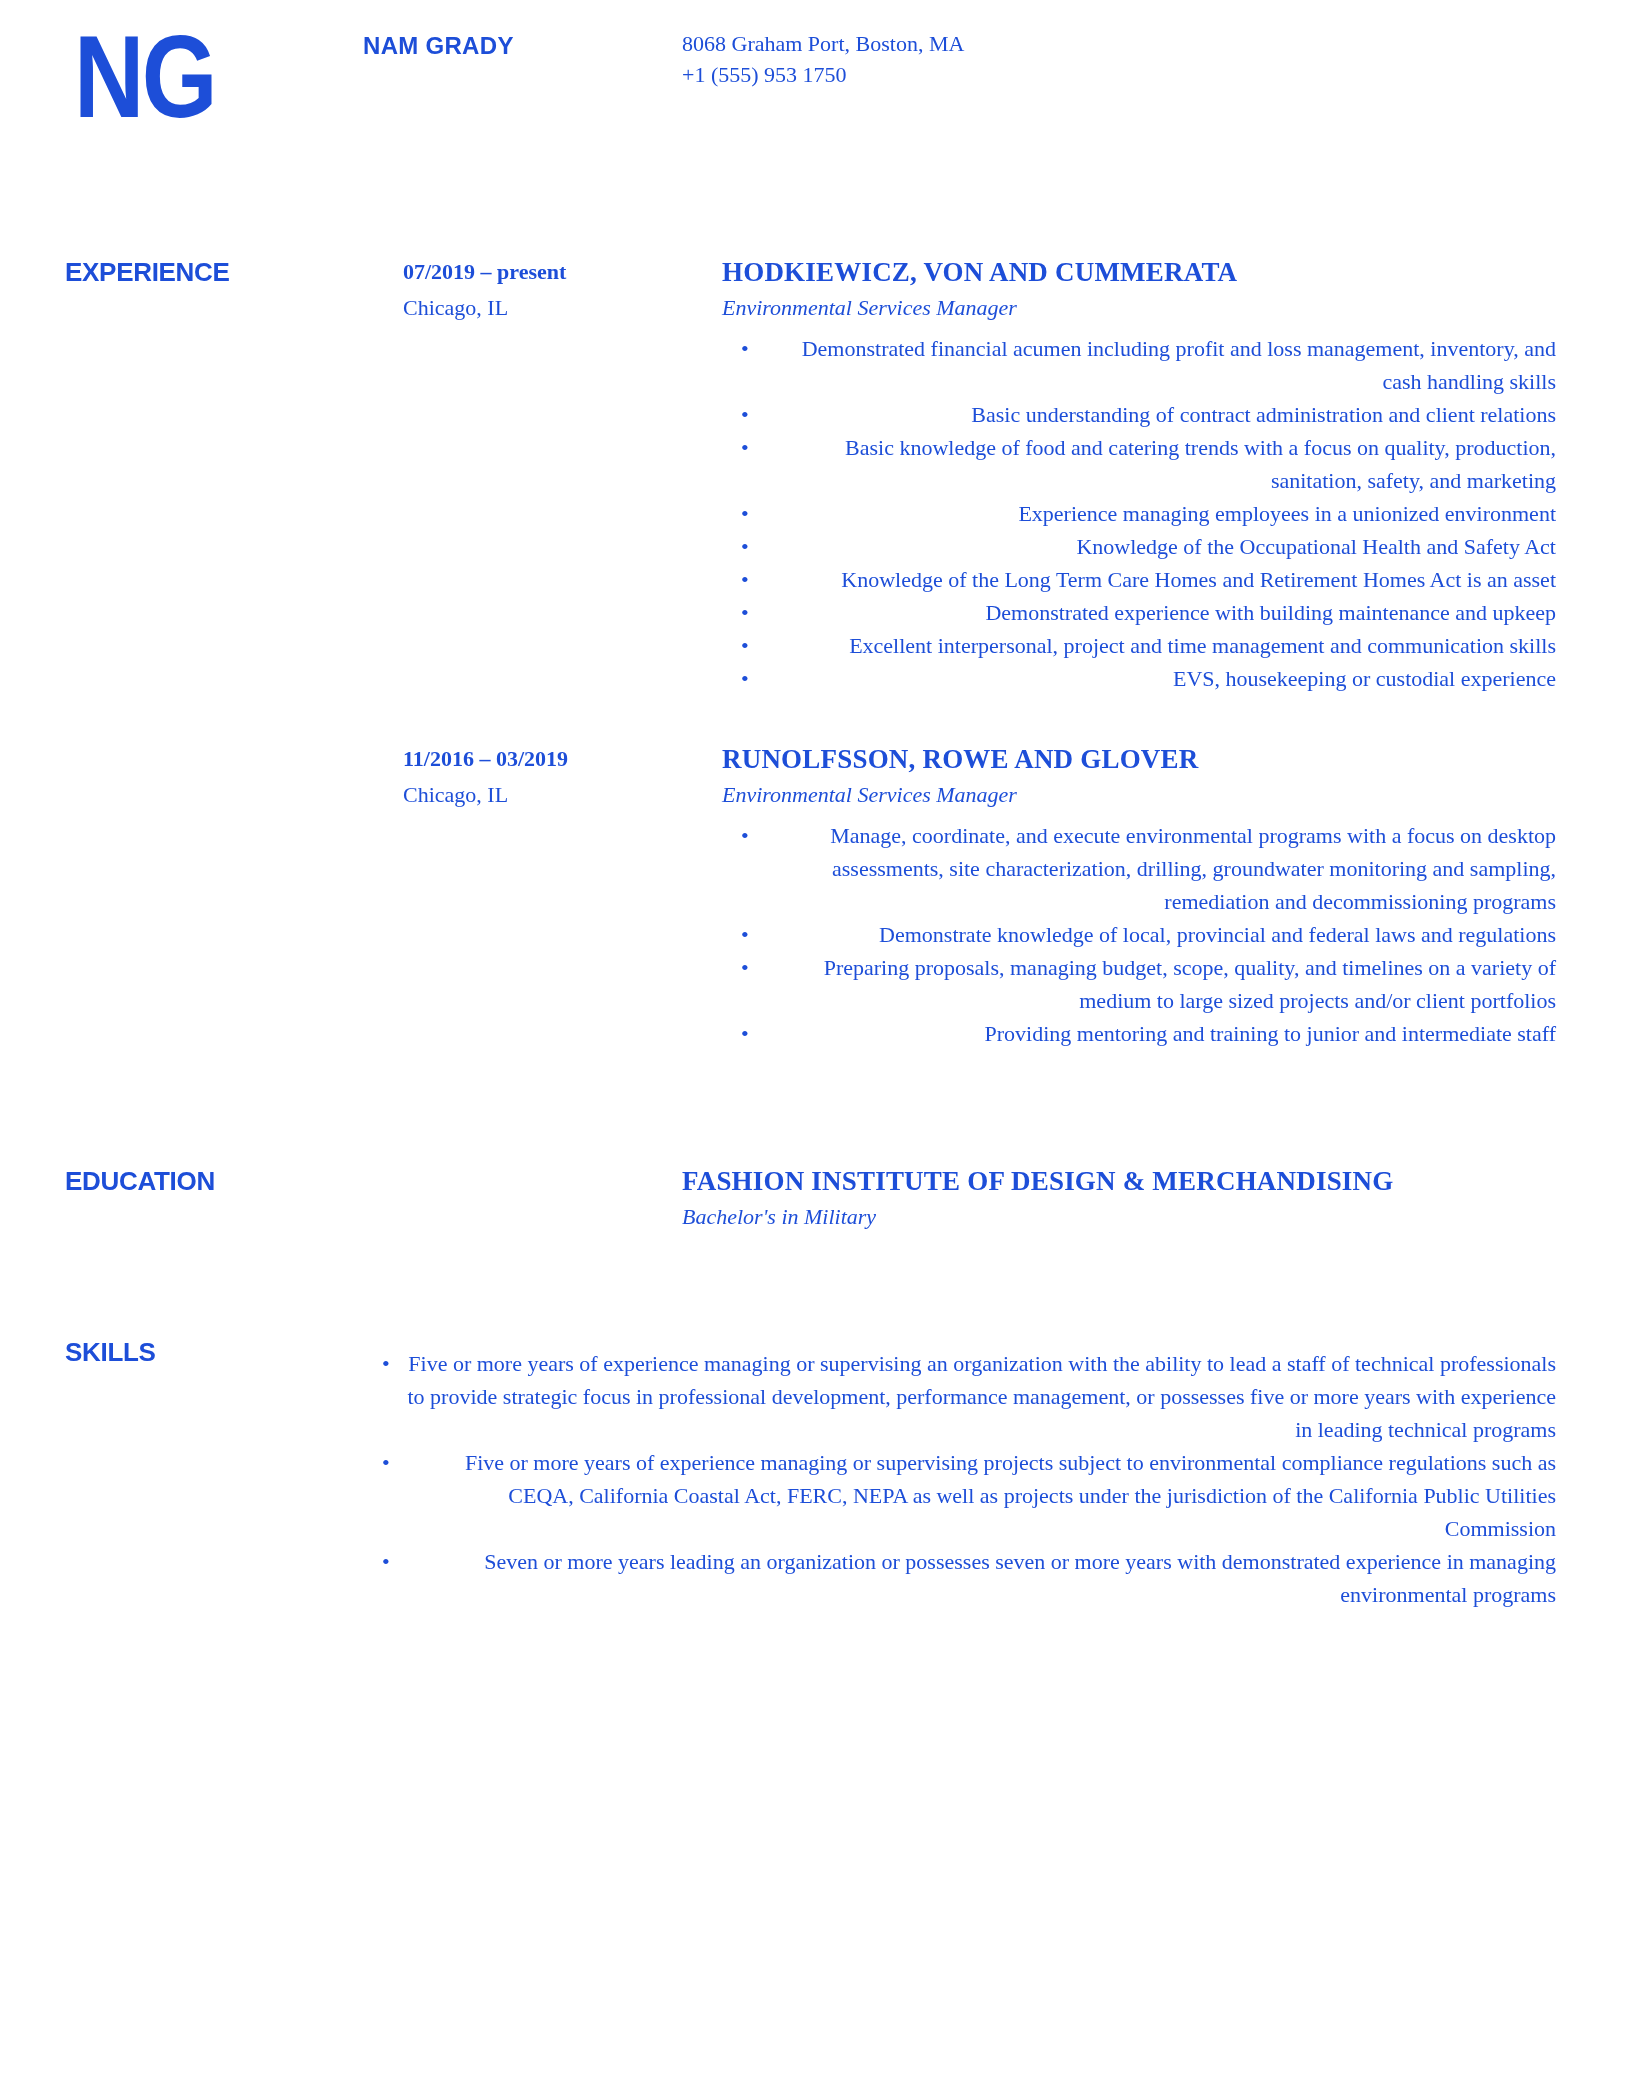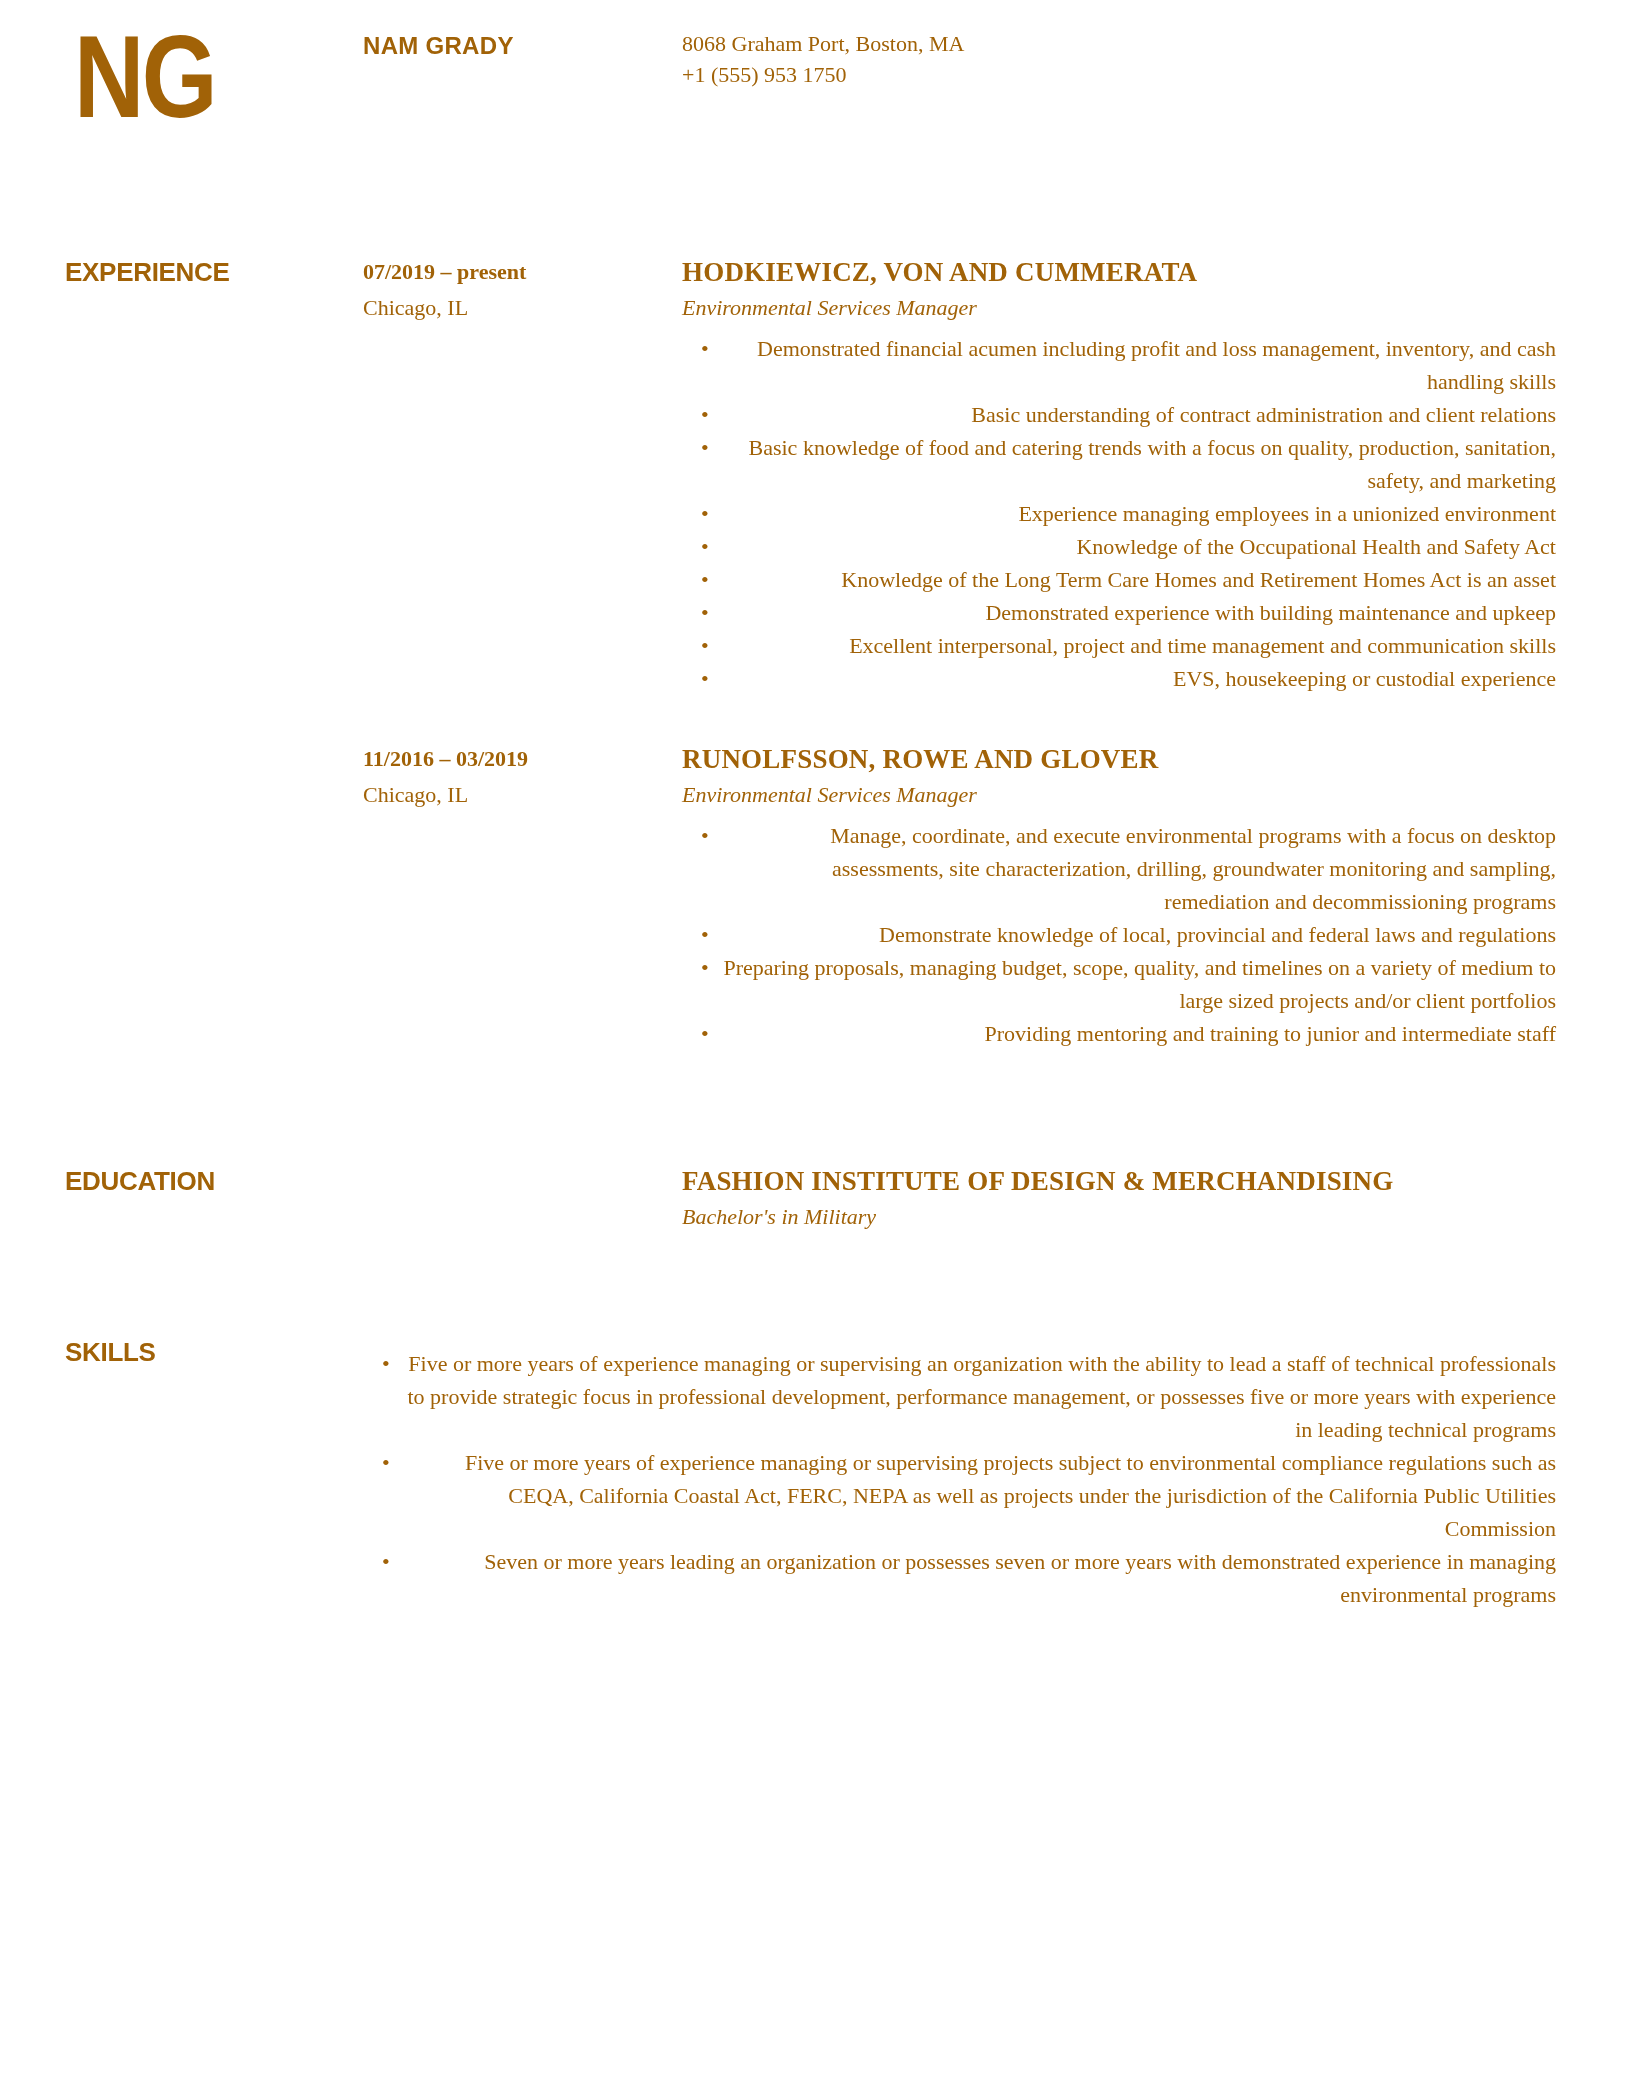--- a/index.html
+++ b/index.html
@@ -4,21 +4,21 @@
 <style>
   * { box-sizing: border-box; }
   html, body { margin: 0; padding: 0; background: #ffffff; }
 
   .page {
     position: relative;
     width: 1632px;
     height: 2098px;
     margin: 0 auto;
     background: #ffffff;
-    color: #a16207;
+    color: #1d4ed8;
     font-family: "Liberation Serif", serif;
     font-size: 22px;
     padding: 28px 62px 0 65px;
     overflow: hidden;
   }
 
   
   .row {
     display: grid;
     grid-template-columns: 298px 1fr;
@@ -52,21 +52,21 @@
   .header-row { min-height: 110px; }
 
   
   .section-label {
     font-family: "Liberation Sans", sans-serif;
     font-weight: 700;
     font-size: 26px;
     letter-spacing: -0.3px;
     line-height: 38px;
   }
-  .section-experience { margin-top: 115px; }
+  .section-experience { margin-top: 115px; gap: 40px; }
   .section-education  { margin-top: 112px; }
   .section-skills     { margin-top: 100px; }
 
   .job { margin: 0; }
   .job-gap { margin-bottom: 45px; }
 
   .job-dates {
     font-weight: 700;
     line-height: 38px;
   }

